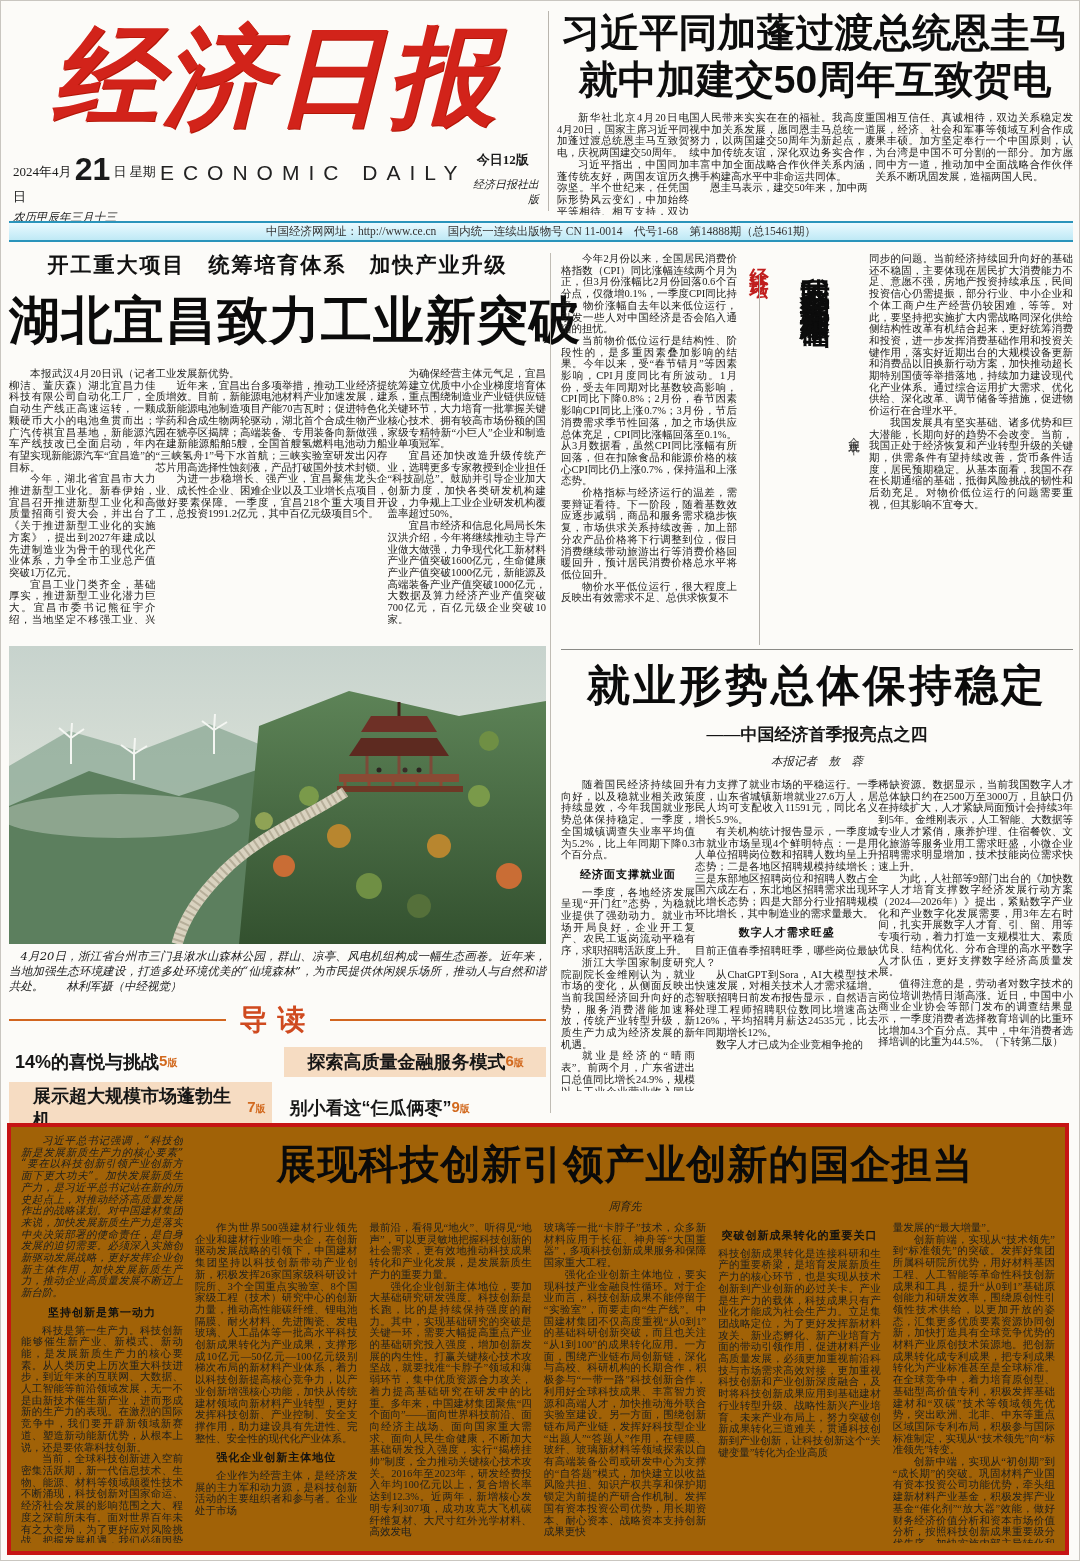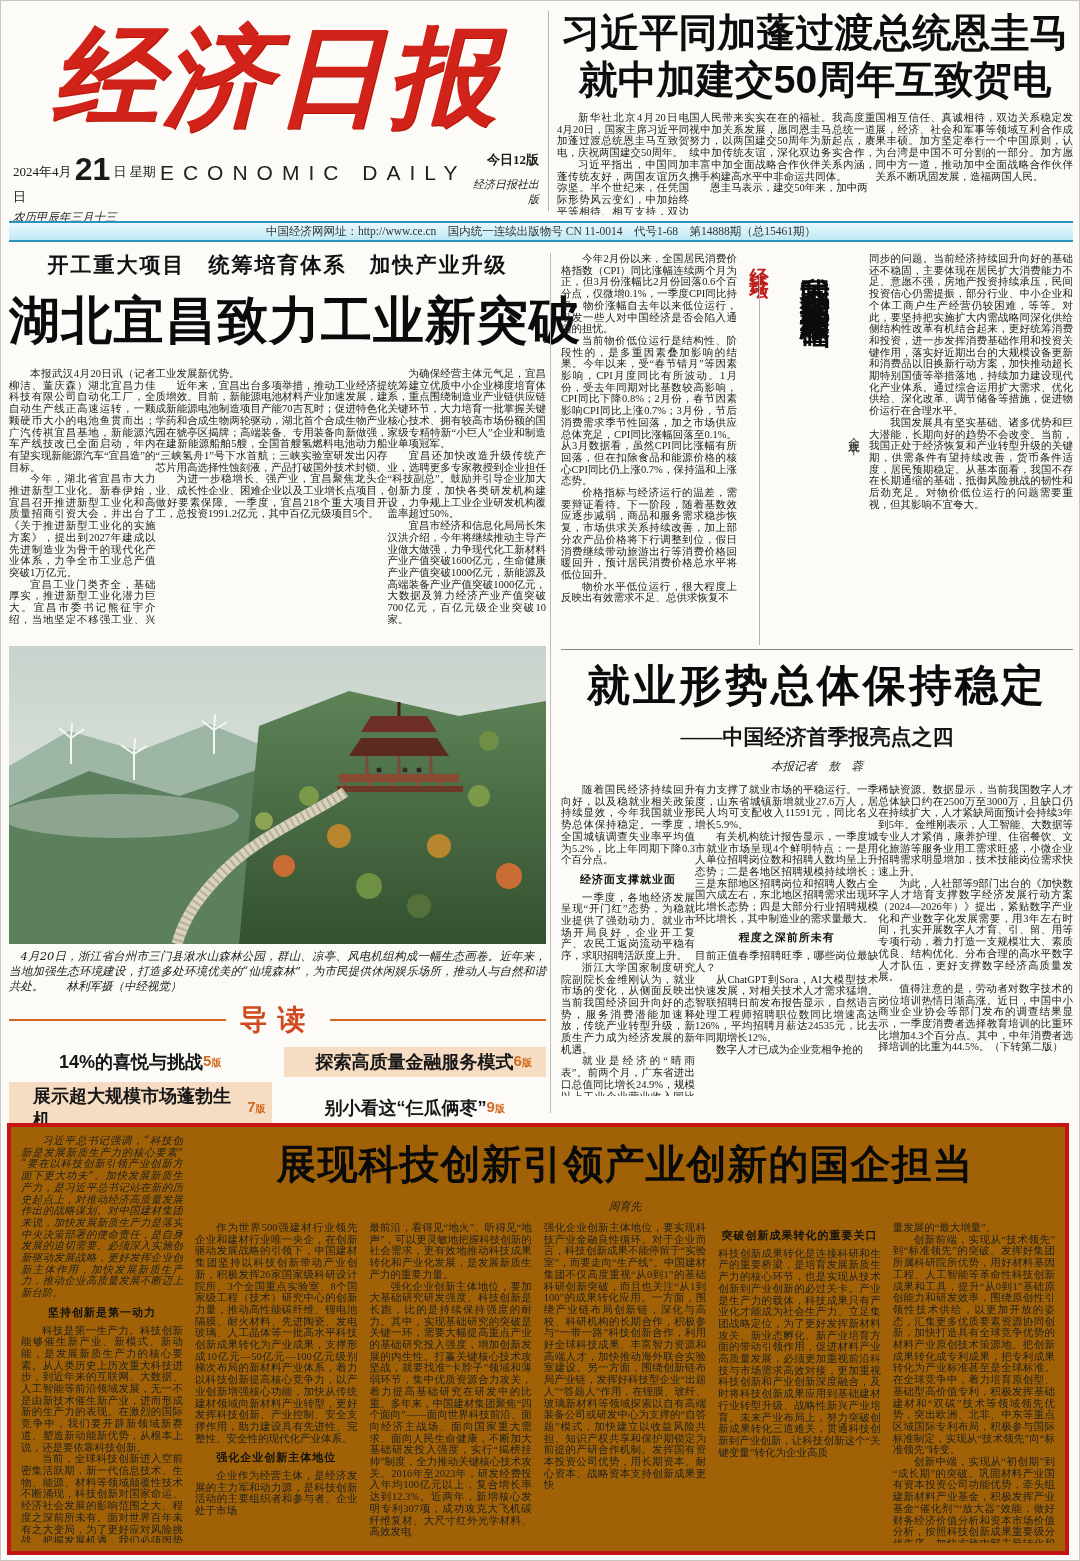--- a/index.html
+++ b/index.html
@@ -18,21 +18,21 @@
   #mh-title{font-family:"DejaVu Serif",serif;font-style:italic;font-weight:900;
             font-size:108px;line-height:138px;color:#d2231a;text-align:center;
             letter-spacing:4px;text-shadow:1px 1px 0 #b51708;}
   #mh-meta{display:flex;justify-content:space-between;align-items:flex-start;padding:6px 4px 0;}
   .mh-date-main{font-size:13px;}
   .mh-day{font-size:32px;font-weight:700;font-family:"Liberation Sans",sans-serif;vertical-align:-4px;}
   .mh-lunar{font-size:11.5px;margin-top:4px;}
   #mh-english{font-family:"Liberation Sans",sans-serif;font-size:21px;letter-spacing:9px;
               color:#222;margin-top:10px;white-space:nowrap;}
   .mh-right{text-align:right;}
-  .mh-edition{font-size:13px;font-weight:700;}
+  .mh-edition{font-size:13px;font-weight:700;text-align:center;}
   .mh-publisher{font-size:11px;margin-top:8px;}
   
   #infobar{position:absolute;left:8px;top:220px;width:1064px;height:21px;
            background:linear-gradient(#eafaff,#bfe9f5);
            border-top:2px solid #2a94bb;border-bottom:2px solid #2a94bb;
            display:flex;align-items:center;justify-content:center;
            font-size:11.5px;color:#333;box-sizing:border-box;}
   
   #top-story{position:absolute;left:556px;top:8px;width:516px;height:206px;overflow:hidden;}
   #ts-headline{font-family:"Liberation Sans",sans-serif;font-weight:900;font-size:39px;
@@ -66,31 +66,31 @@
   #photo{position:absolute;left:8px;top:645px;width:537px;height:298px;overflow:hidden;background:#cfd8cd;}
   #caption{position:absolute;left:8px;top:948px;width:537px;font-size:11.5px;line-height:15px;}
   #caption p{text-indent:1em;}
   
   #guide{position:absolute;left:8px;top:1000px;width:537px;}
   #guide-titlerow{display:flex;align-items:center;gap:14px;margin-bottom:8px;}
   .guide-line{flex:1;height:2px;background:#d2651f;}
   #guide-title{font-family:"Liberation Sans",sans-serif;font-weight:900;font-size:28px;
                color:#cf4a1f;letter-spacing:10px;}
   #guide-grid{display:grid;grid-template-columns:1fr 1fr;gap:5px 12px;}
-  .guide-item{display:flex;justify-content:center;align-items:center;
+  .guide-item{display:flex;justify-content:flex-start;align-items:center;
               font-family:"Liberation Sans",sans-serif;font-weight:700;font-size:18px;
               color:#161616;padding:2px 6px;line-height:24px;}
   .guide-item.shaded{background:#f6dcc2;padding-left:24px;}
   .guide-pg{color:#d2691e;font-weight:700;font-size:15px;white-space:nowrap;}
   .guide-pg .unit{font-size:10px;font-style:normal;}
   
   #employment{position:absolute;left:560px;top:656px;width:512px;height:456px;overflow:hidden;}
   #emp-headline{font-family:"Liberation Serif",serif;font-weight:900;font-size:43px;
                 text-align:center;letter-spacing:3px;color:#0b0b0b;white-space:nowrap;}
-  #emp-subtitle{font-size:21px;text-align:center;margin-top:8px;font-weight:700;color:#151515;}
+  #emp-subtitle{font-size:17px;text-align:center;margin-top:8px;font-weight:700;color:#151515;}
   #emp-byline{font-size:11.5px;text-align:center;margin:8px 0 10px;}
   #emp-cols{height:312px;overflow:hidden;}
   
   #feature{position:absolute;left:6px;top:1122px;width:1062px;height:432px;
            border:4px solid #c61414;box-sizing:border-box;background:#a16207;
            padding:8px 10px;display:flex;gap:12px;}
   #ft-col1{width:162px;overflow:hidden;}
   #ft-intro p{font-family:"DejaVu Serif",serif;font-style:italic;}
   #ft-main{flex:1;display:flex;flex-direction:column;}
   #ft-headline{font-family:"Liberation Sans",sans-serif;font-weight:900;font-size:40px;
@@ -311,21 +311,21 @@
             <p>一季度，各地经济发展呈现“开门红”态势，为稳就业提供了强劲动力。就业市场开局良好，企业开工复产、农民工返岗流动平稳有序，求职招聘活跃度上升。</p>
             <p>浙江大学国家制度研究院副院长金维刚认为，就业市场的变化，从侧面反映出当前我国经济回升向好的态势，服务消费潜能加速释放，传统产业转型升级，新质生产力成为经济发展的新机遇。</p>
             <p>就业是经济的“晴雨表”。前两个月，广东省进出口总值同比增长24.9%，规模以上工业企业营业收入同比增长11.3%。相对应的是，一季度广东城镇新增就业31.9万人，同比上升7.9%；山东一季度地区生产总值同比增长6%，</p>
           </div>
       </div>
       <div class="col cont">
         <div class="cont">
             <p>有力支撑了就业市场的平稳运行。一季度，山东省城镇新增就业27.6万人，居民人均可支配收入11591元，同比名义增长5.9%。</p>
             <p>有关机构统计报告显示，一季度城市就业市场呈现4个鲜明特点：一是用人单位招聘岗位数和招聘人数均呈上升态势；二是各地区招聘规模持续增长；三是东部地区招聘岗位和招聘人数占全国六成左右，东北地区招聘需求出现环比增长态势；四是大部分行业招聘规模环比增长，其中制造业的需求量最大。</p>
           </div>
-        <div class="sec-h">程度之深前所未有</div>
+        <div class="sec-h">数字人才需求旺盛</div>
         <div>
             <p>目前正值春季招聘旺季，哪些岗位最缺人？</p>
             <p>从ChatGPT到Sora，AI大模型技术快速发展，对相关技术人才需求猛增。智联招聘日前发布报告显示，自然语言处理工程师招聘职位数同比增速高达126%，平均招聘月薪达24535元，比去年同期增长12%。</p>
             <p>数字人才已成为企业竞相争抢的</p>
           </div>
       </div>
       <div class="col cont">
         <div class="cont">
             <p>稀缺资源。数据显示，当前我国数字人才总体缺口约在2500万至3000万，且缺口仍在持续扩大，人才紧缺局面预计会持续3年到5年。金维刚表示，人工智能、大数据等专业人才紧俏，康养护理、住宿餐饮、文化旅游等服务业用工需求旺盛，小微企业招聘需求明显增加，技术技能岗位需求快速上升。</p>
             <p>为此，人社部等9部门出台的《加快数字人才培育支撑数字经济发展行动方案（2024—2026年）》提出，紧贴数字产业化和产业数字化发展需要，用3年左右时间，扎实开展数字人才育、引、留、用等专项行动，着力打造一支规模壮大、素质优良、结构优化、分布合理的高水平数字人才队伍，更好支撑数字经济高质量发展。</p>
@@ -360,20 +360,21 @@
             </div>
         </div>
         <div class="ft-col cont">
           <div class="cont">
               <p>最前沿，看得见“地火”、听得见“地声”，可以更灵敏地把握科技创新的社会需求，更有效地推动科技成果转化和产业化发展，是发展新质生产力的重要力量。</p>
               <p>强化企业创新主体地位，要加大基础研究研发强度。科技创新是长跑，比的是持续保持强度的耐力。其中，实现基础研究的突破是关键一环，需要大幅提高重点产业的基础研究投入强度，增加创新发展的内生性。打赢关键核心技术攻坚战，就要找准“卡脖子”领域和薄弱环节，集中优质资源合力攻关，着力提高基础研究在研发中的比重。多年来，中国建材集团聚焦“四个面向”——面向世界科技前沿、面向经济主战场、面向国家重大需求、面向人民生命健康，不断加大基础研发投入强度，实行“揭榜挂帅”制度，全力推动关键核心技术攻关。2016年至2023年，研发经费投入年均100亿元以上，复合增长率达到12.3%。近两年，新增核心发明专利307项，成功攻克大飞机碳纤维复材、大尺寸红外光学材料、高效发电</p>
             </div>
         </div>
         <div class="ft-col cont">
           <div class="cont">
+              <p>玻璃等一批“卡脖子”技术，众多新材料应用于长征、神舟等“大国重器”，多项科技创新成果服务和保障国家重大工程。</p>
               <p>强化企业创新主体地位，要实现科技产业金融良性循环。对于企业而言，科技创新成果不能停留于“实验室”，而要走向“生产线”。中国建材集团不仅高度重视“从0到1”的基础科研创新突破，而且也关注“从1到100”的成果转化应用。一方面，围绕产业链布局创新链，深化与高校、科研机构的长期合作，积极参与“一带一路”科技创新合作，利用好全球科技成果、丰富智力资源和高端人才，加快推动海外联合实验室建设。另一方面，围绕创新链布局产业链，发挥好科技型企业“出题人”“答题人”作用，在锂膜、玻纤、玻璃新材料等领域探索以自有高端装备公司或研发中心为支撑的“自答题”模式，加快建立以收益风险共担、知识产权共享和保护期锁定为前提的产研合作机制。发挥国有资本投资公司优势，用长期资本、耐心资本、战略资本支持创新成果更快</p>
             </div>
         </div>
         <div class="ft-col cont">
           <div class="sec-h">突破创新成果转化的重要关口</div>
           <div>
               <p>科技创新成果转化是连接科研和生产的重要桥梁，是培育发展新质生产力的核心环节，也是实现从技术创新到产业创新的必过关卡。产业是生产力的载体，科技成果只有产业化才能成为社会生产力。立足集团战略定位，为了更好发挥新材料攻关、新业态孵化、新产业培育方面的带动引领作用，促进材料产业高质量发展，必须更加重视前沿科技与市场需求高效对接，更加重视科技创新和产业创新深度融合，及时将科技创新成果应用到基础建材行业转型升级、战略性新兴产业培育、未来产业布局上，努力突破创新成果转化三道难关，贯通科技创新到产业创新，让科技创新这个“关键变量”转化为企业高质</p>
             </div>
         </div>
         <div class="ft-col cont">

